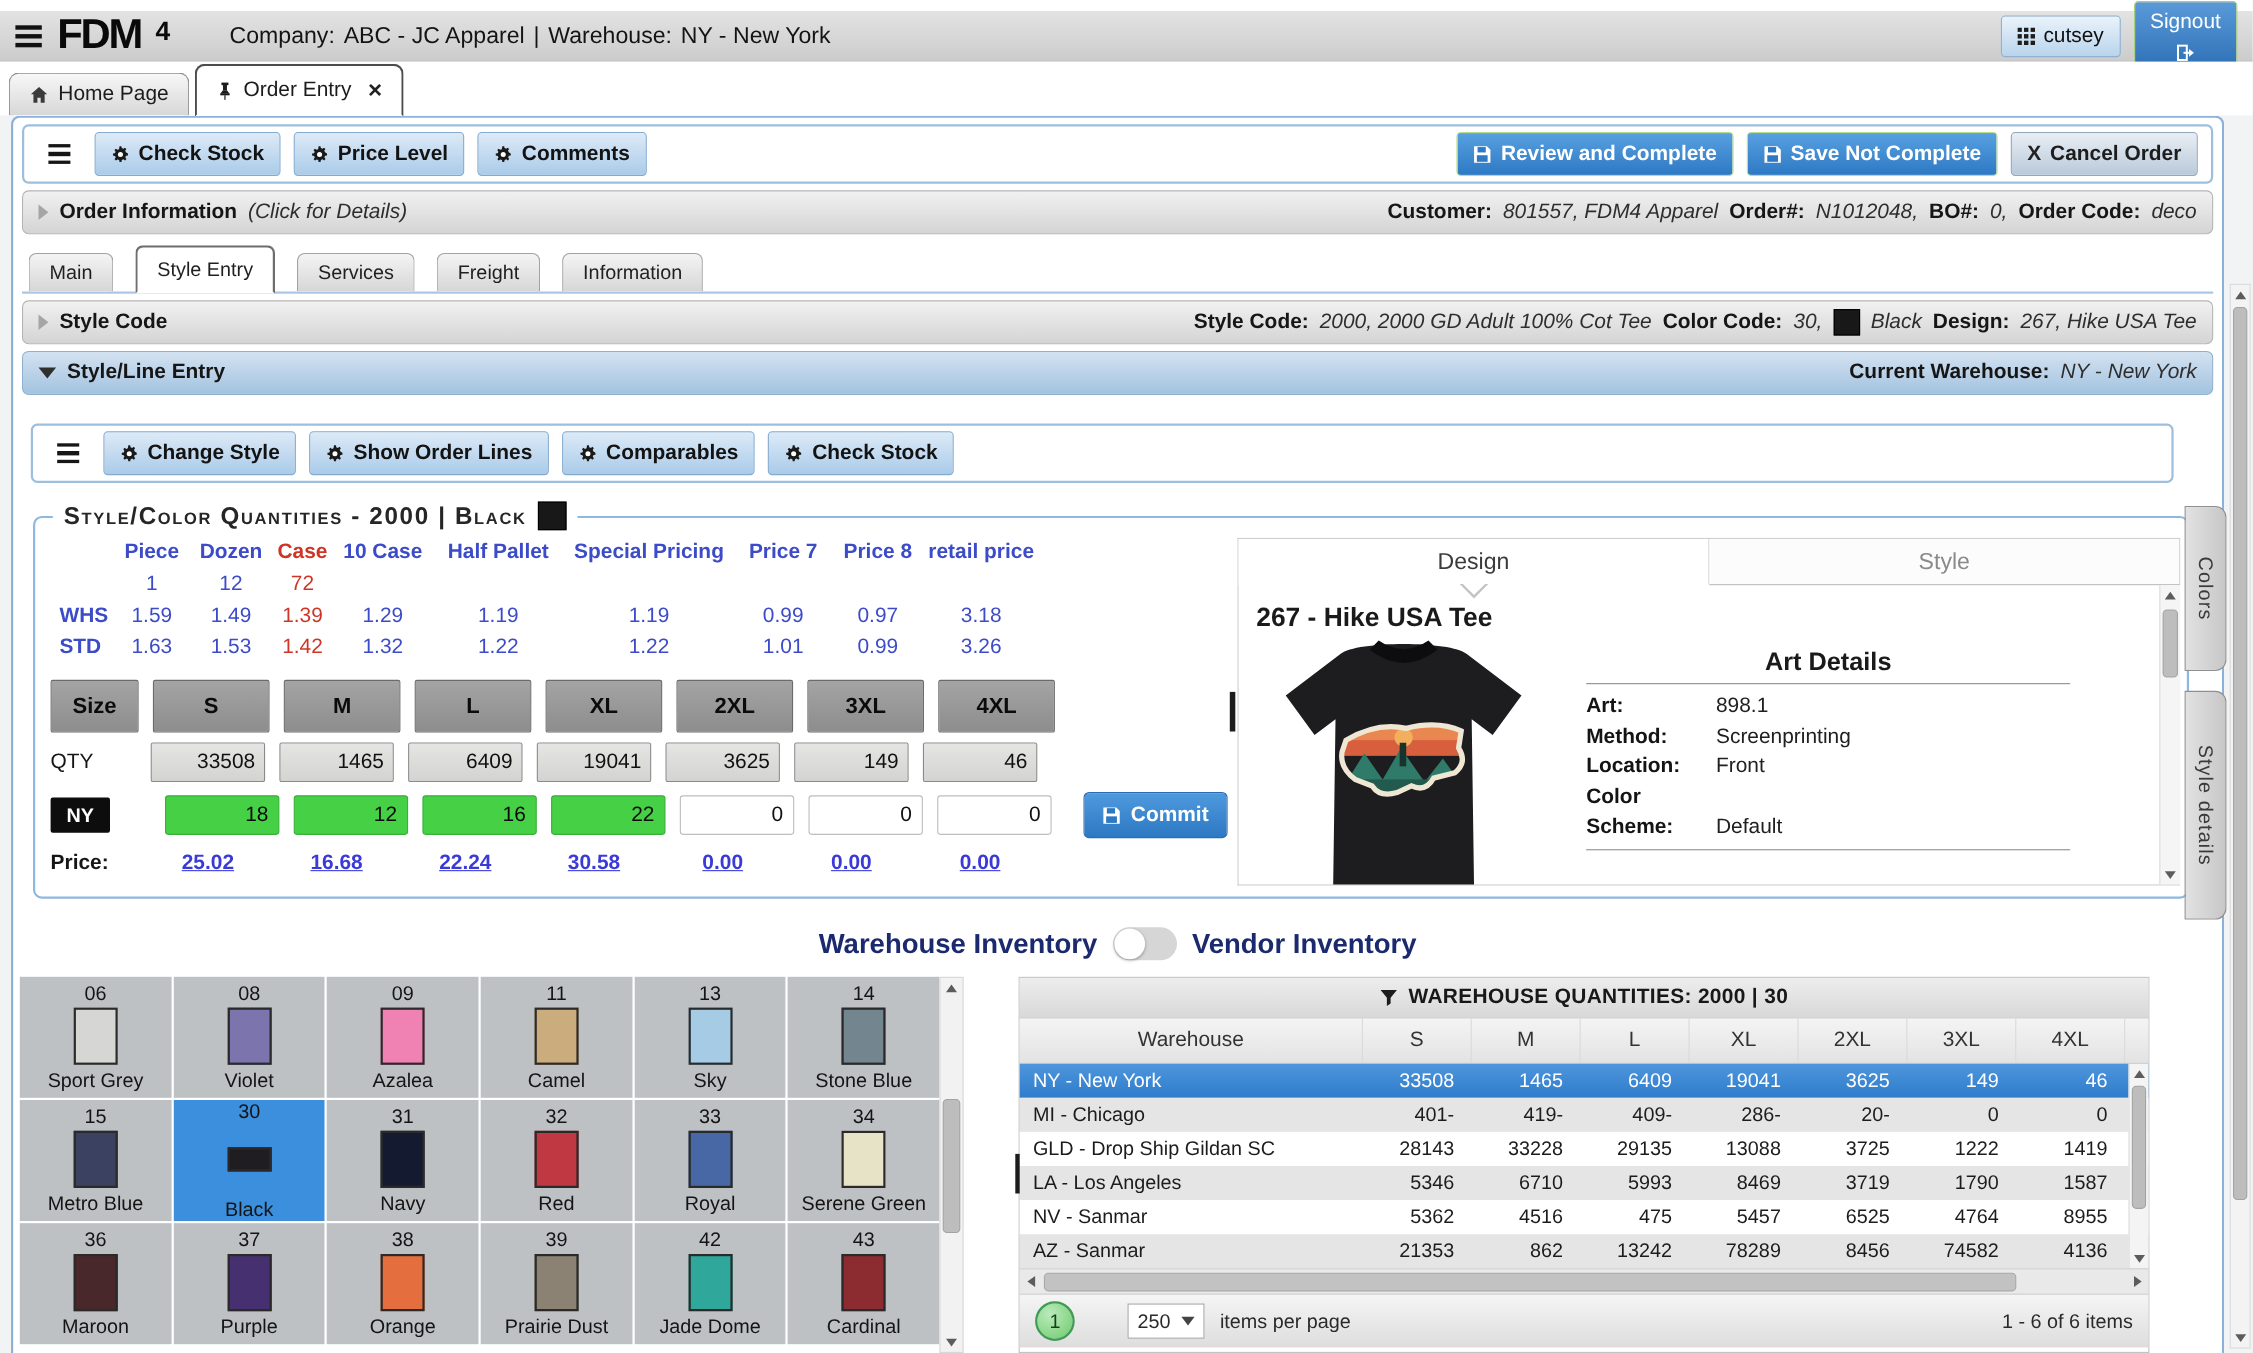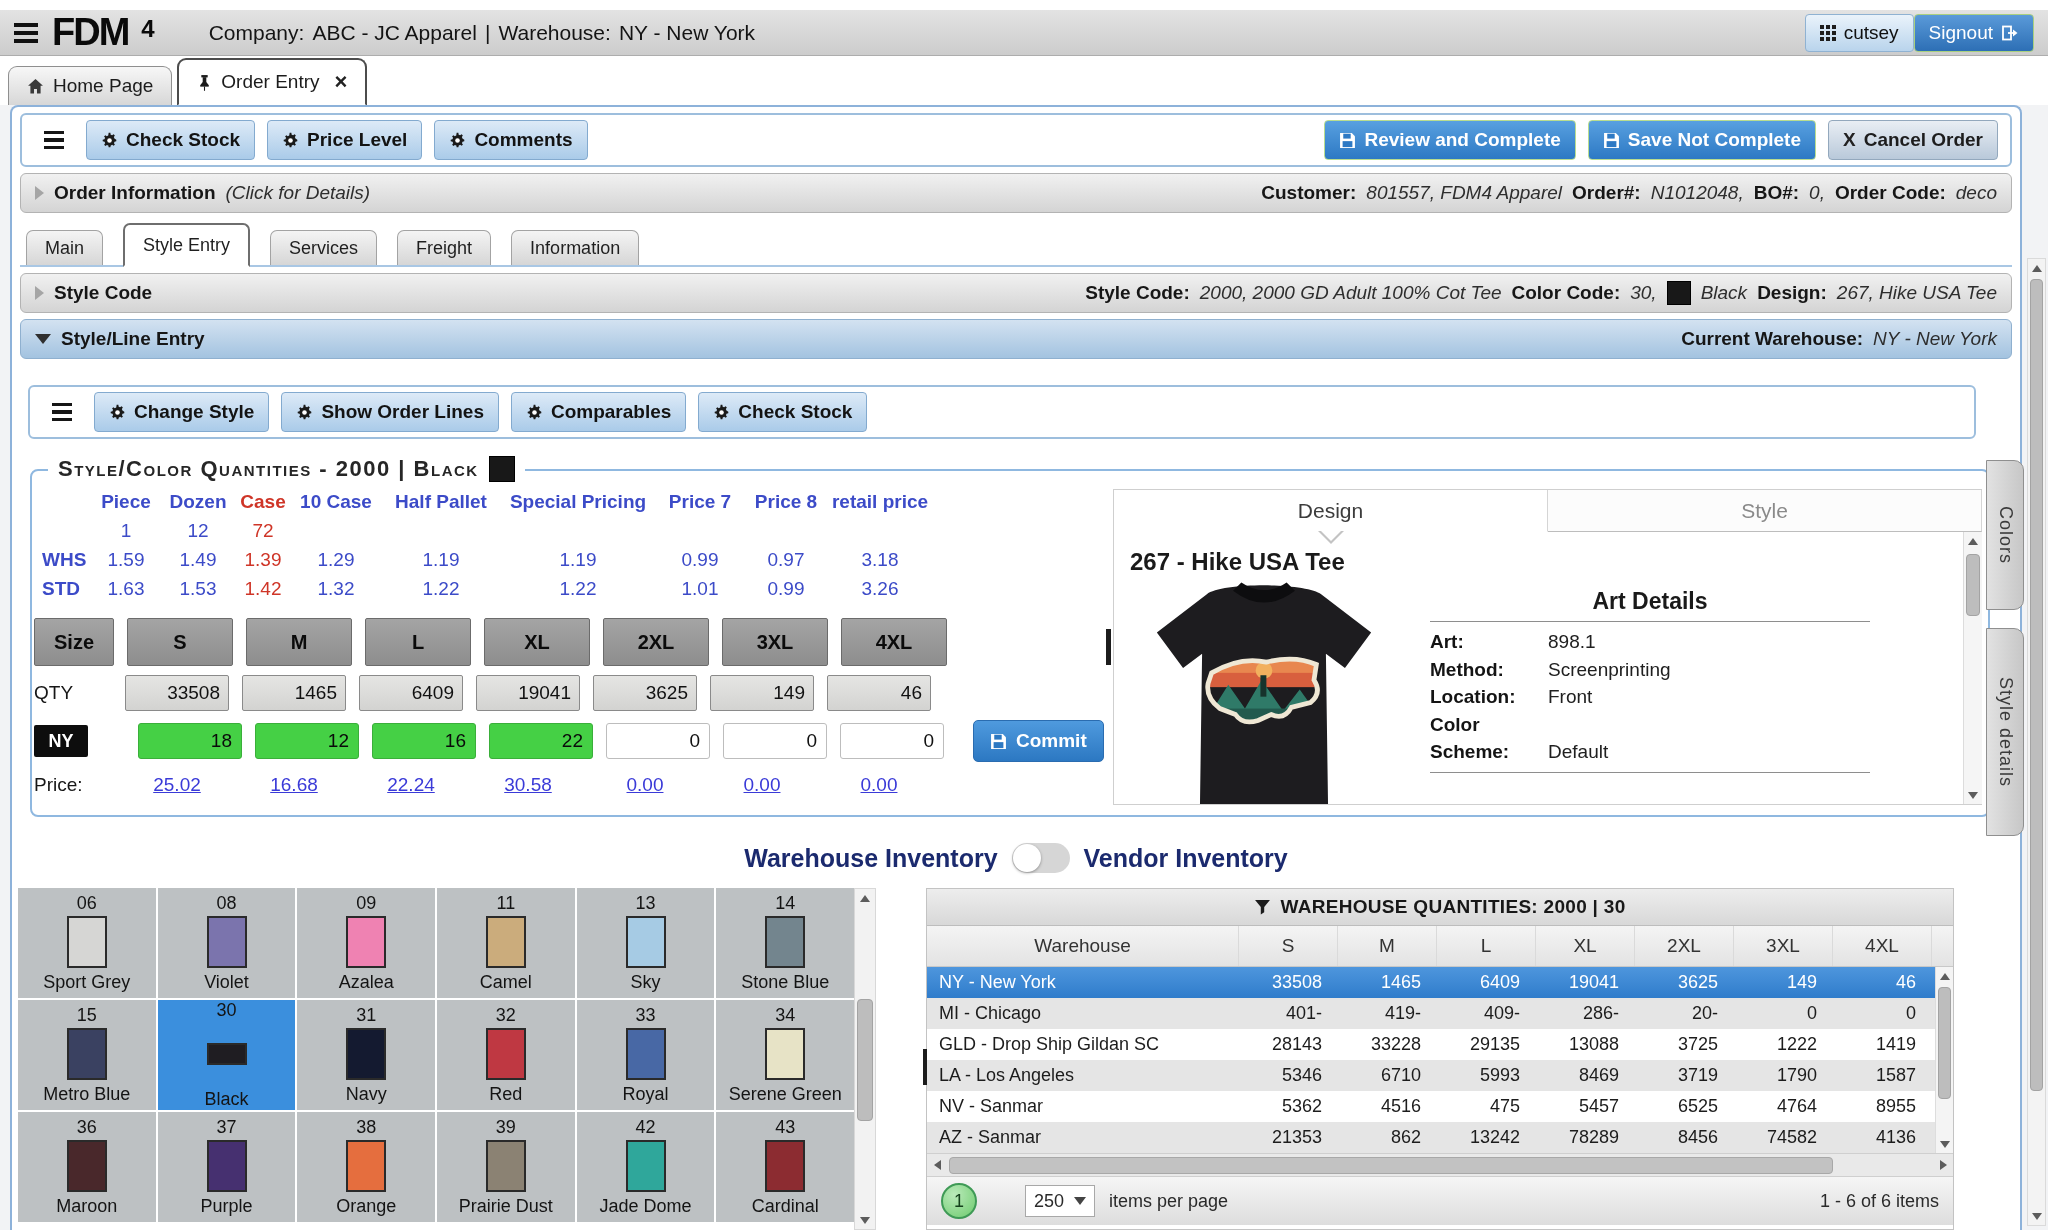--- a/index.html
+++ b/index.html
@@ -9,21 +9,21 @@
   
   .top-header{position:absolute;top:0;left:0;right:0;height:56px;background:linear-gradient(#e3e3e3,#cccccc);
      border-top:10px solid #fff;border-bottom:1px solid #adadad;display:flex;align-items:center;padding:0 14px;box-sizing:border-box;}
   .hamburger{display:flex;flex-direction:column;gap:4px;margin-right:14px;cursor:pointer;}
   .hamburger i{display:block;width:24px;height:4px;background:#111;}
   .logo{font-weight:bold;font-size:38px;letter-spacing:-2px;color:#0a0a0a;display:flex;align-items:flex-start;gap:12px;}
   .logo .lsub{font-size:24px;margin-left:1px;transform:translateY(4px);}
   .company{margin-left:56px;font-size:21px;color:#141414;display:flex;gap:8px;align-items:center;}
   .btn{display:inline-flex;align-items:center;gap:8px;border-radius:4px;font-size:19px;cursor:pointer;box-sizing:border-box;}
   .btn-user{background:linear-gradient(#eaf3fb,#b9d4ec);border:1px solid #8fb2d2;padding:7px 14px;color:#101010;}
-  .btn-signout{background:linear-gradient(#5a9ad9,#2d6fb5);border:1px solid #a9d07f;padding:7px 14px;color:#fff;}
+  .btn-signout{background:linear-gradient(#5a9ad9,#2d6fb5);border:1px solid #a9d07f;padding:7px 14px;color:#fff;margin-left:12px;flex-direction:column;}
   
   .tabbar{position:absolute;top:56px;left:0;right:0;height:49px;background:#fff;display:flex;align-items:flex-end;padding:0 0 0 8px;}
   .wtab{display:flex;align-items:center;gap:9px;font-size:19px;color:#1c1c1c;padding:0 18px;height:38px;
         background:linear-gradient(#f7f7f7,#d7d7d7);border:1px solid #8f8f8f;border-bottom:none;border-radius:9px 9px 0 0;margin-right:5px;cursor:pointer;}
   .wtab.active{background:#fff;border:2px solid #4c4c4c;border-bottom:2px solid #fff;height:44px;margin-bottom:-1px;}
   .wtab .close{font-weight:bold;font-size:22px;color:#222;margin-left:6px;line-height:1;}
   
   .main{position:absolute;top:105px;left:10px;right:26px;bottom:0;background:#fff;border:2px solid #8db2da;border-bottom:none;border-radius:8px 8px 0 0;box-sizing:border-box;}
   .panel{margin:6px 8px 0;border:2px solid #9dbedd;border-radius:6px;height:54px;display:flex;align-items:center;gap:12px;padding:0 12px;box-sizing:border-box;background:#fff;}
   .menu-btn{display:flex;flex-direction:column;gap:4px;padding:6px 10px;cursor:pointer;}
@@ -43,21 +43,21 @@
   
   .subtabs{margin:10px 8px 0;display:flex;align-items:flex-end;gap:20px;border-bottom:2px solid #a9c7e4;padding:0 6px;}
   .stab{height:34px;display:flex;align-items:center;padding:0 18px;font-size:18px;color:#1f1f1f;cursor:pointer;
         background:linear-gradient(#f4f4f4,#d6d6d6);border:1px solid #a3a3a3;border-bottom:none;border-radius:7px 7px 0 0;}
   .stab.active{background:#fff;border:2px solid #6e6e6e;border-bottom:2px solid #fff;height:40px;margin-bottom:-2px;}
   
   .qty-fieldset{position:relative;margin:30px 30px 0 18px;border:2px solid #8fb8e0;border-radius:8px;height:348px;box-sizing:border-box;}
   .legend{position:absolute;top:-15px;left:16px;background:#fff;padding:0 10px;display:flex;align-items:center;gap:10px;
           font-variant:small-caps;letter-spacing:1.5px;font-size:22px;font-weight:600;color:#262626;}
   .legend .sw{width:24px;height:24px;border:1px solid #000;}
-  .fs-body{display:flex;height:100%;box-sizing:border-box;padding:18px 0 10px 2px;}
+  .fs-body{display:flex;height:100%;box-sizing:border-box;padding:18px 0 10px 14px;}
   .qty-area{width:1070px;flex:none;}
   
   #pricing-grid{display:grid;row-gap:7px;margin:2px 0 18px 4px;}
   .p-head{color:#3c4bc8;font-weight:bold;text-align:center;font-size:19px;}
   .p-num{color:#3c4bc8;text-align:center;font-size:19px;}
   .p-label{color:#3c4bc8;font-weight:bold;font-size:19px;text-align:left;padding-left:4px;}
   .p-red{color:#cf3527 !important;}
   
   .srow{display:flex;align-items:center;gap:13px;margin-top:9px;}
   .corner,.sizebox{background:linear-gradient(#a4a4a4,#8d8d8d);border:1px solid #6b6b6b;border-radius:2px;
@@ -435,21 +435,21 @@
               </div>
             <span class="btn-commit">
               <svg width="17" height="17" viewBox="0 0 16 16">
                   <path d="M1 1 H12 L15 4 V15 H1 Z" fill="#fff"></path>
                   <rect x="4" y="1.6" width="7" height="4.6" fill="#2c78c2"></rect>
                   <rect x="3.4" y="8.6" width="9.2" height="5.6" fill="#2c78c2"></rect>
                 </svg>
               <span>Commit</span>
             </span>
           </div>
-          <div class="srow" style="margin-top:12px;">
+          <div class="srow" style="margin-top:12px;font-weight:bold;">
             <div class="rlabel">Price:</div>
             <div class="cells" id="price-cells">
                 <div class="plink">25.02</div>
                 <div class="plink">16.68</div>
                 <div class="plink">22.24</div>
                 <div class="plink">30.58</div>
                 <div class="plink">0.00</div>
                 <div class="plink">0.00</div>
                 <div class="plink">0.00</div>
               </div>

